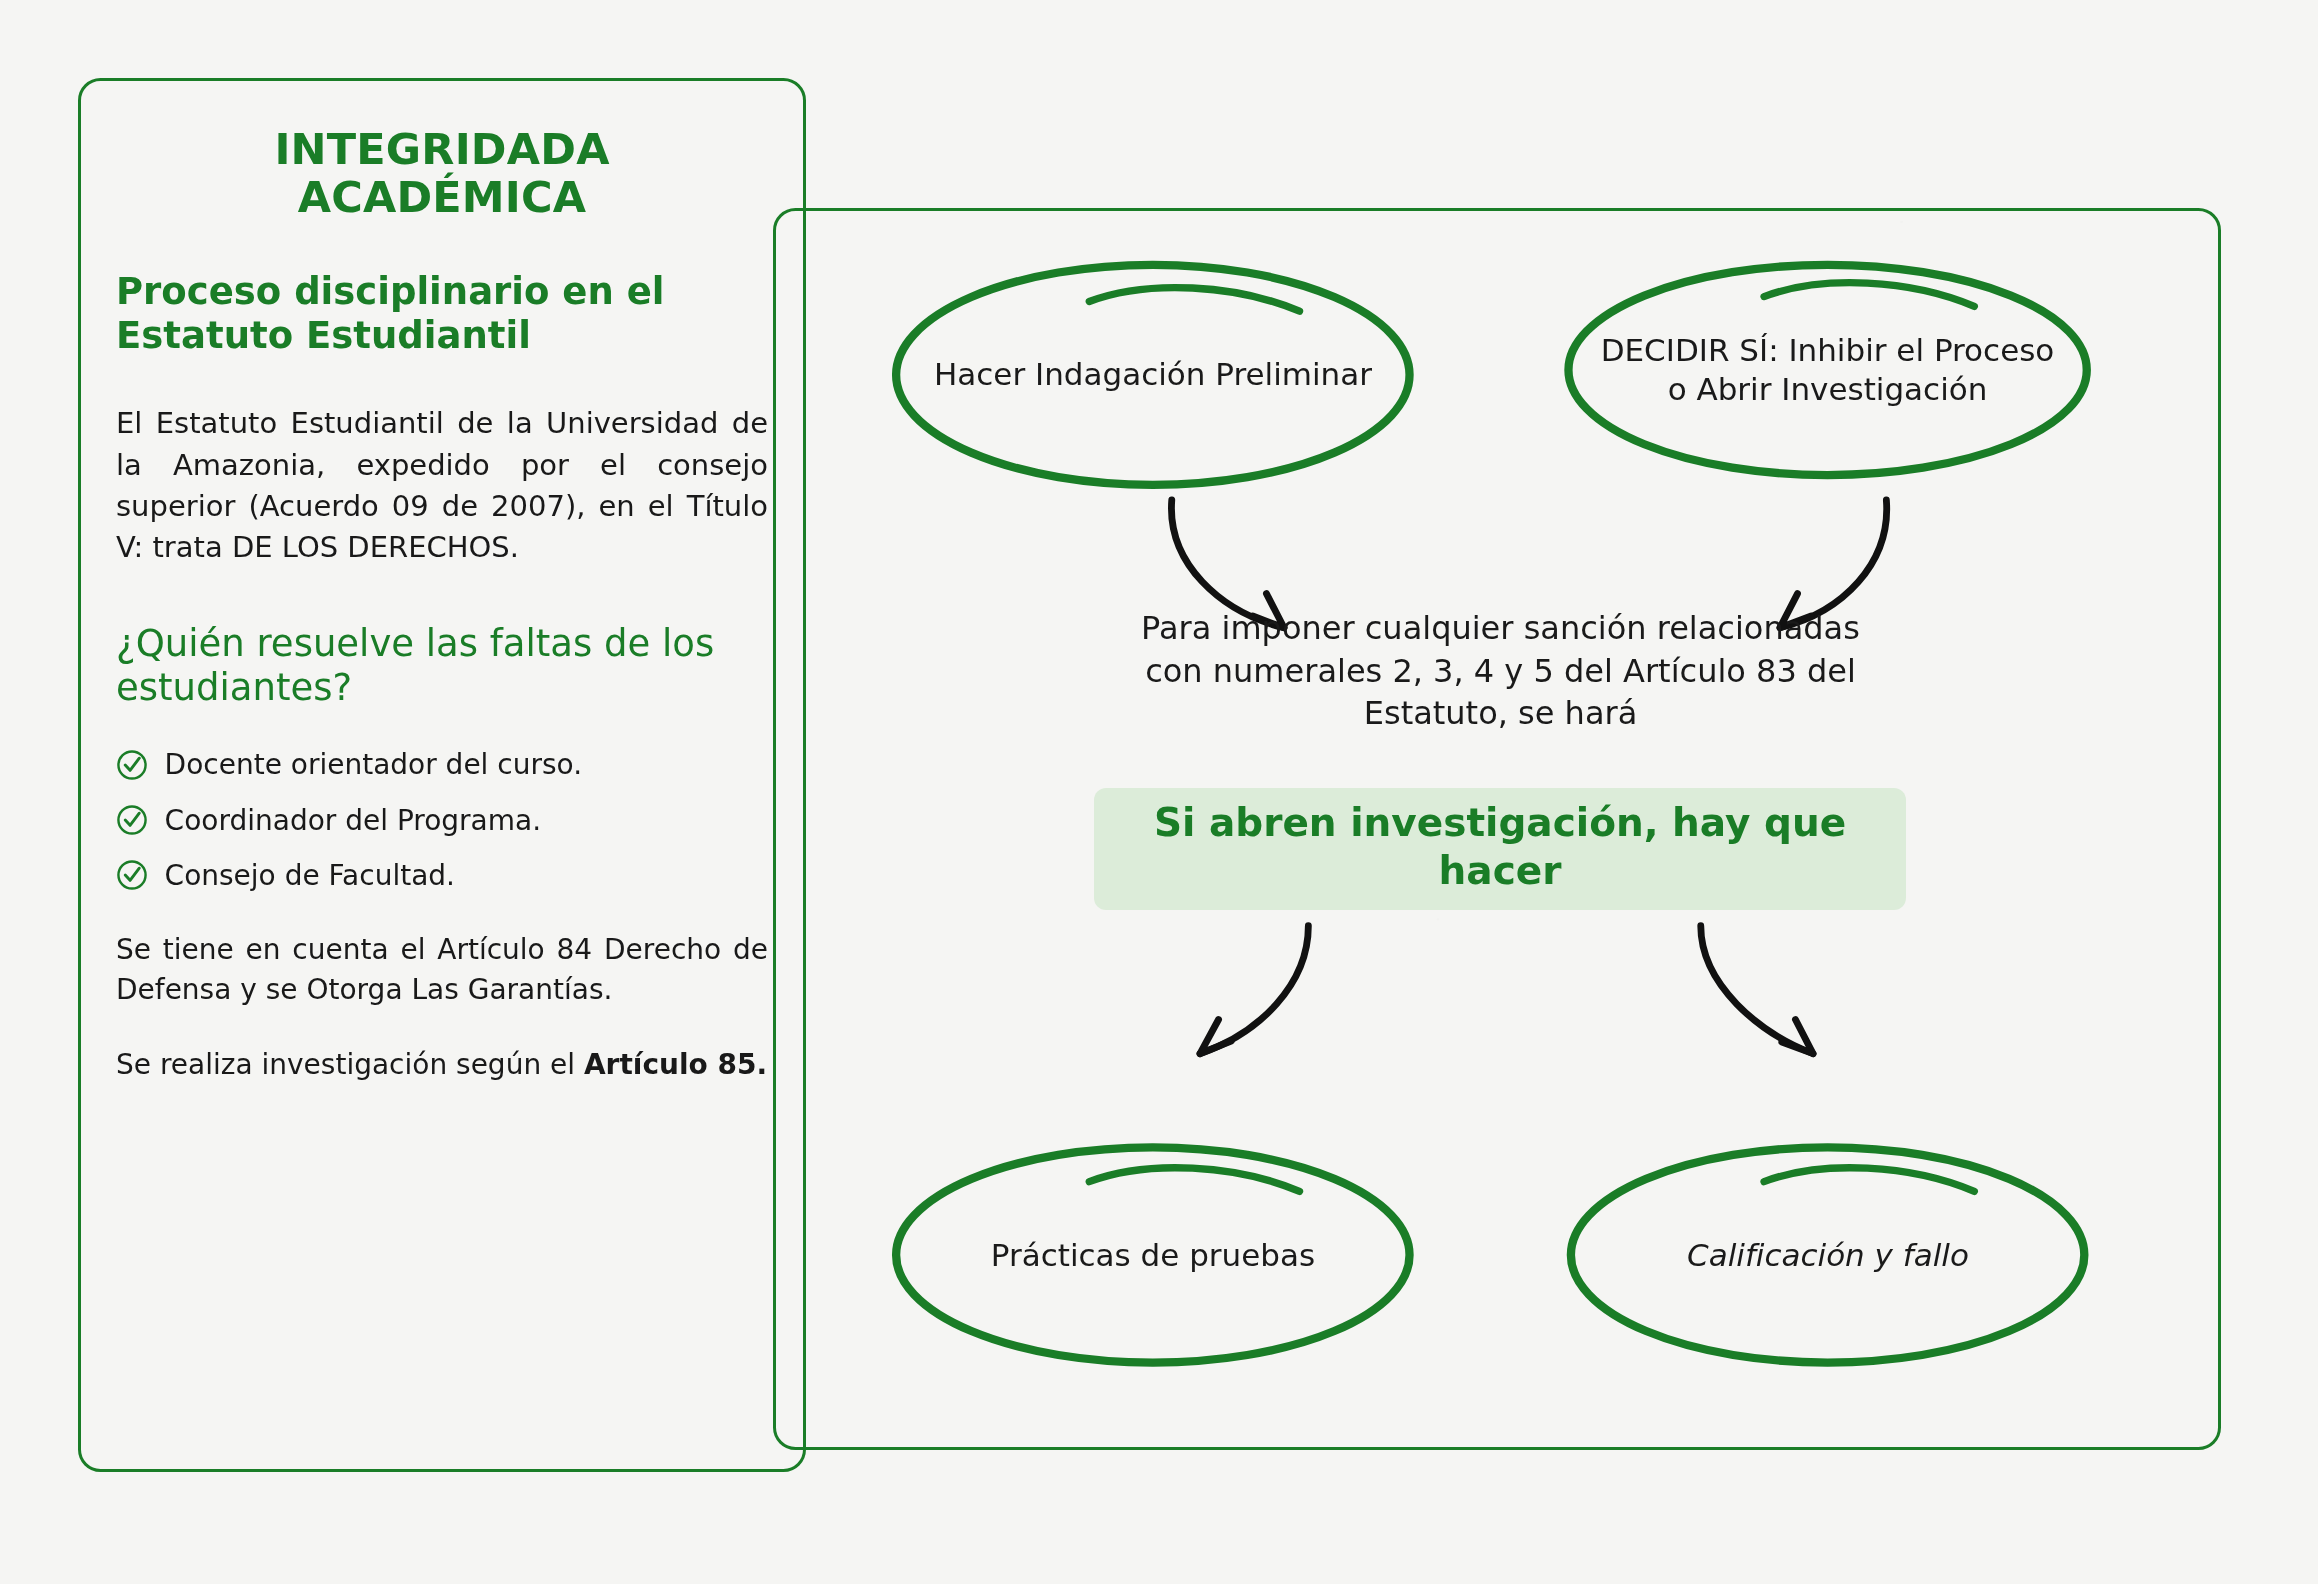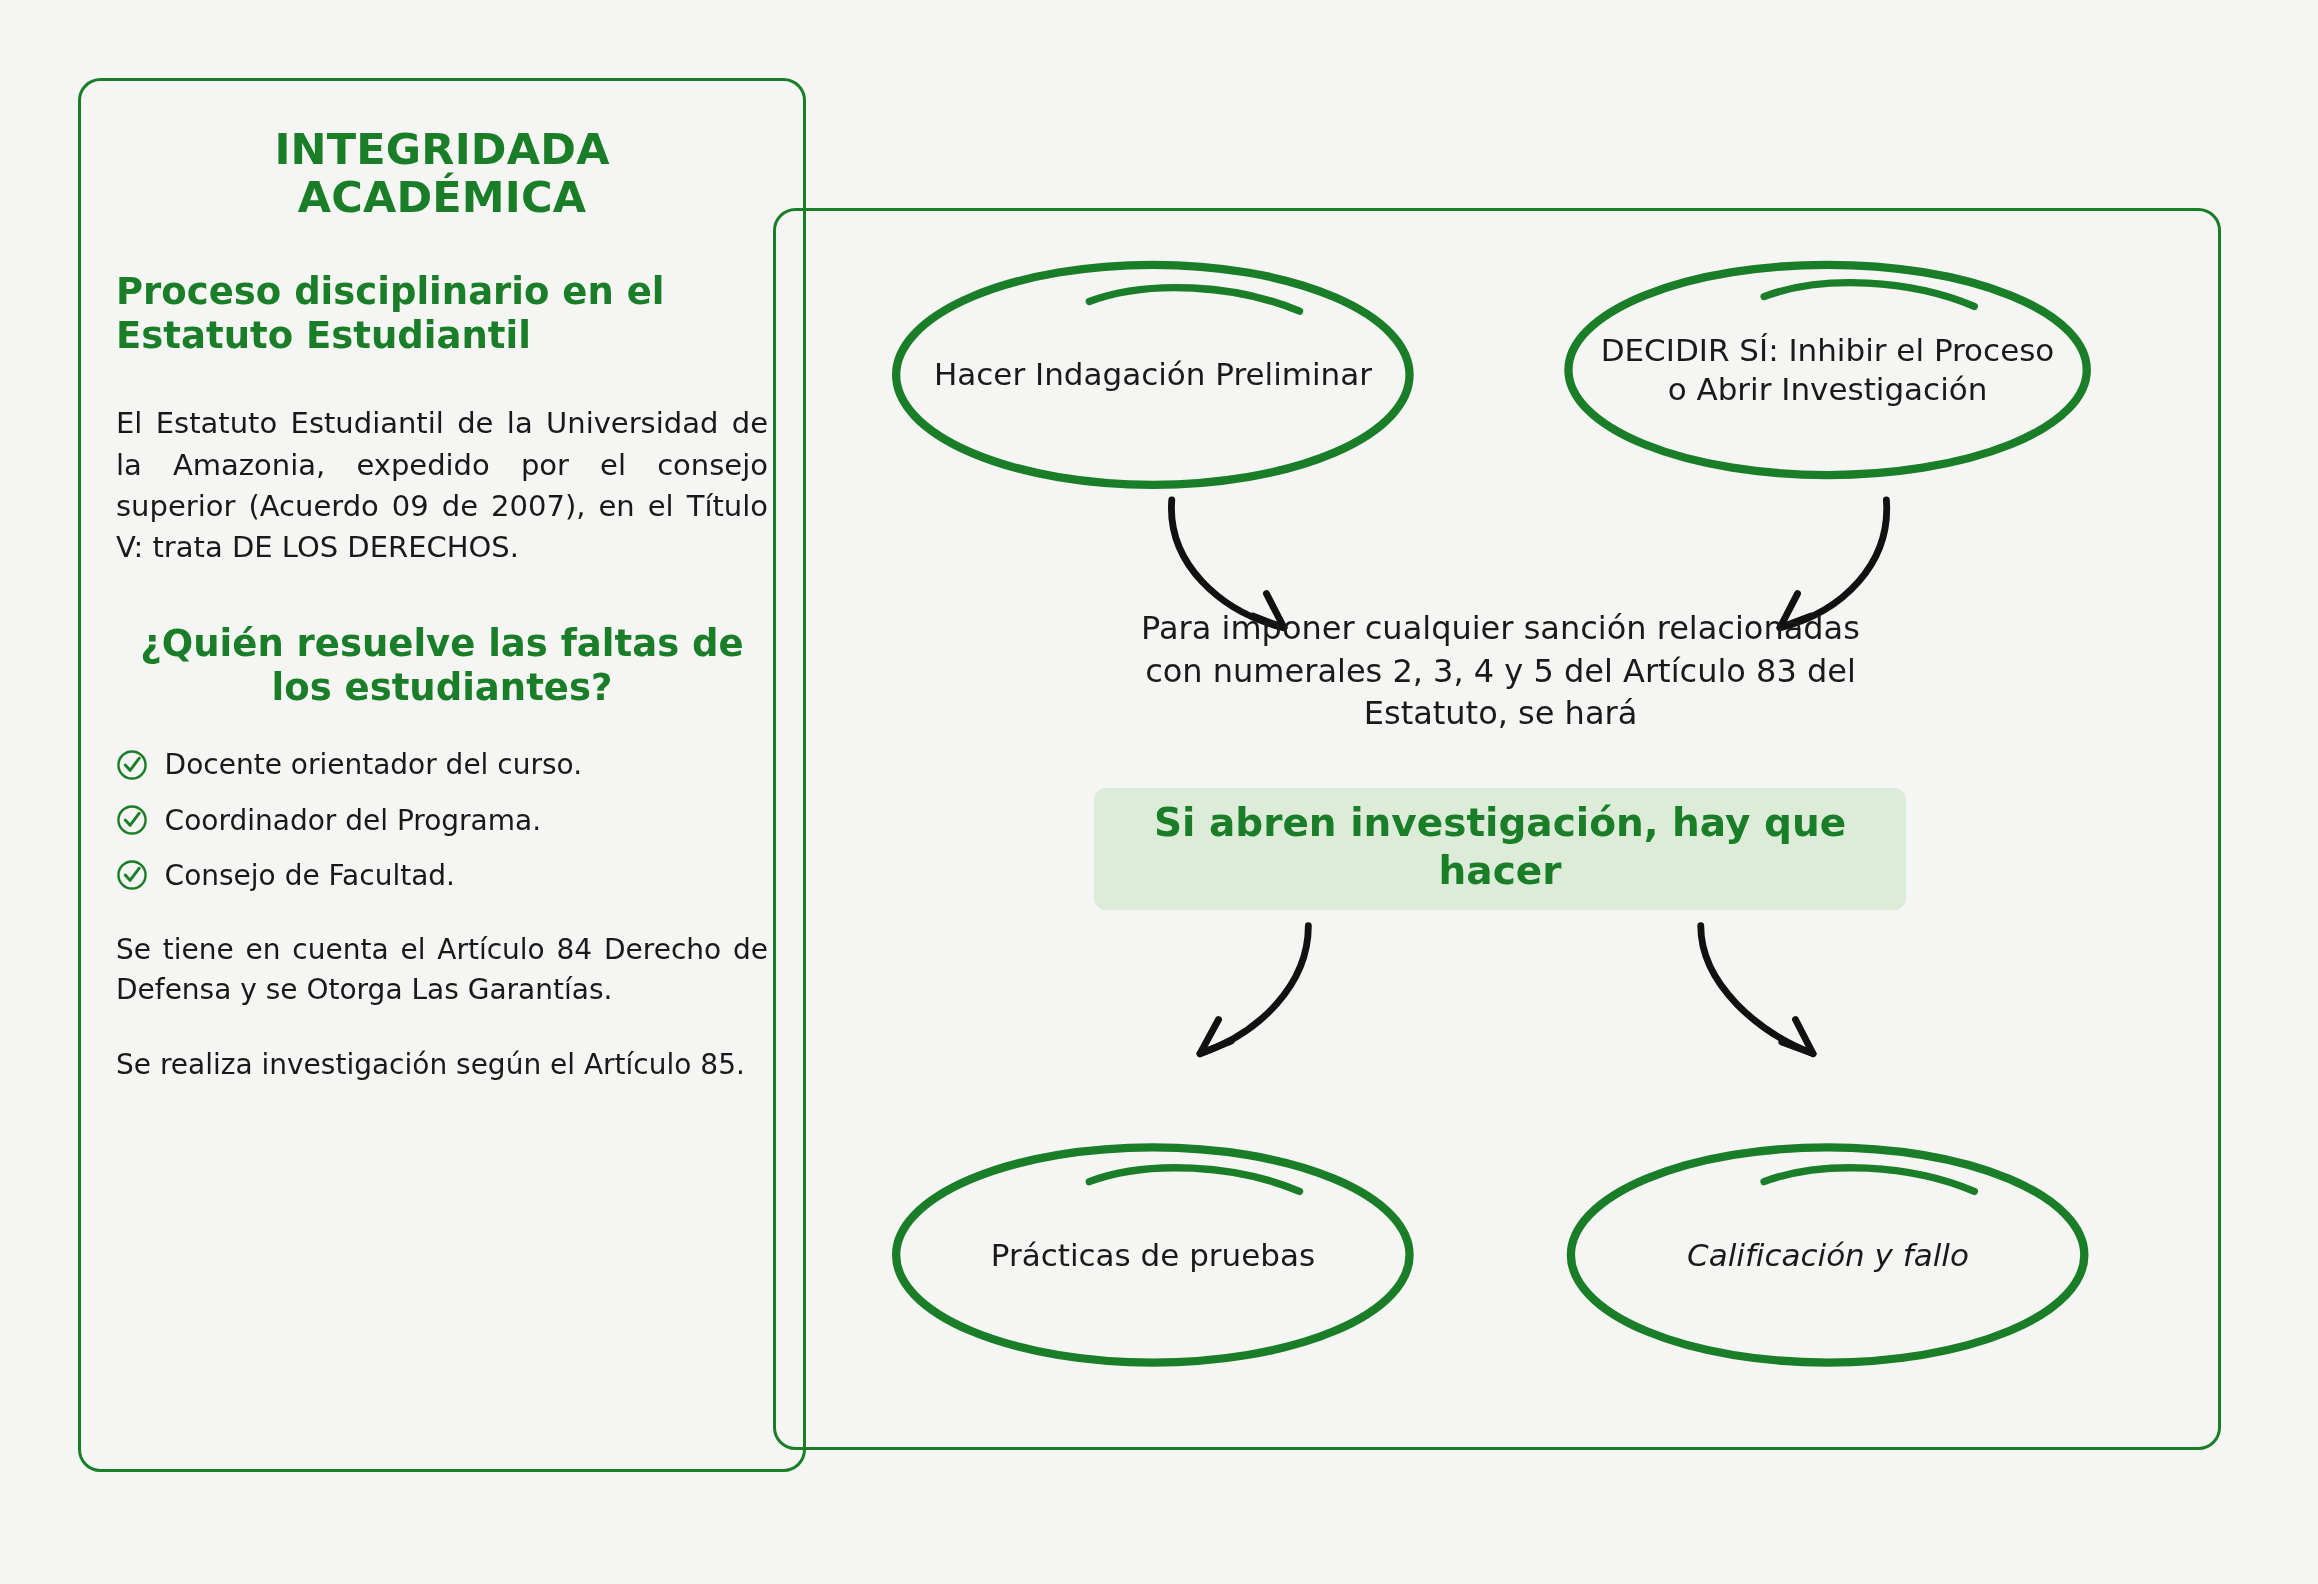--- a/index.html
+++ b/index.html
@@ -54,24 +54,24 @@
   }
   .para {
     color: #191919;
     font-size: 29px;
     line-height: 1.42;
     text-align: justify;
     margin-top: 46px;
   }
   .question {
     color: #1a7d27;
-    font-weight: bold;
+    font-weight: normal;
     font-size: 37px;
     line-height: 1.18;
-    text-align: center;
+    text-align: left;
     margin-top: 54px;
   }
   .check-list {
     margin-top: 39px;
   }
   .check-item {
     display: flex;
     align-items: center;
     margin-bottom: 21.5px;
   }
@@ -93,21 +93,21 @@
     text-align: justify;
     margin-top: 38px;
   }
   .para3 {
     color: #191919;
     font-size: 28px;
     line-height: 1.42;
     text-align: justify;
     margin-top: 35px;
   }
-  .bold-inline { font-weight: normal; }
+  .bold-inline { font-weight: bold; }
 
   
   .right-title {
     position: absolute;
     left: 778px;
     top: 103px;
     width: 1443px;
     color: #1a7d27;
     font-weight: bold;
     font-size: 48px;

